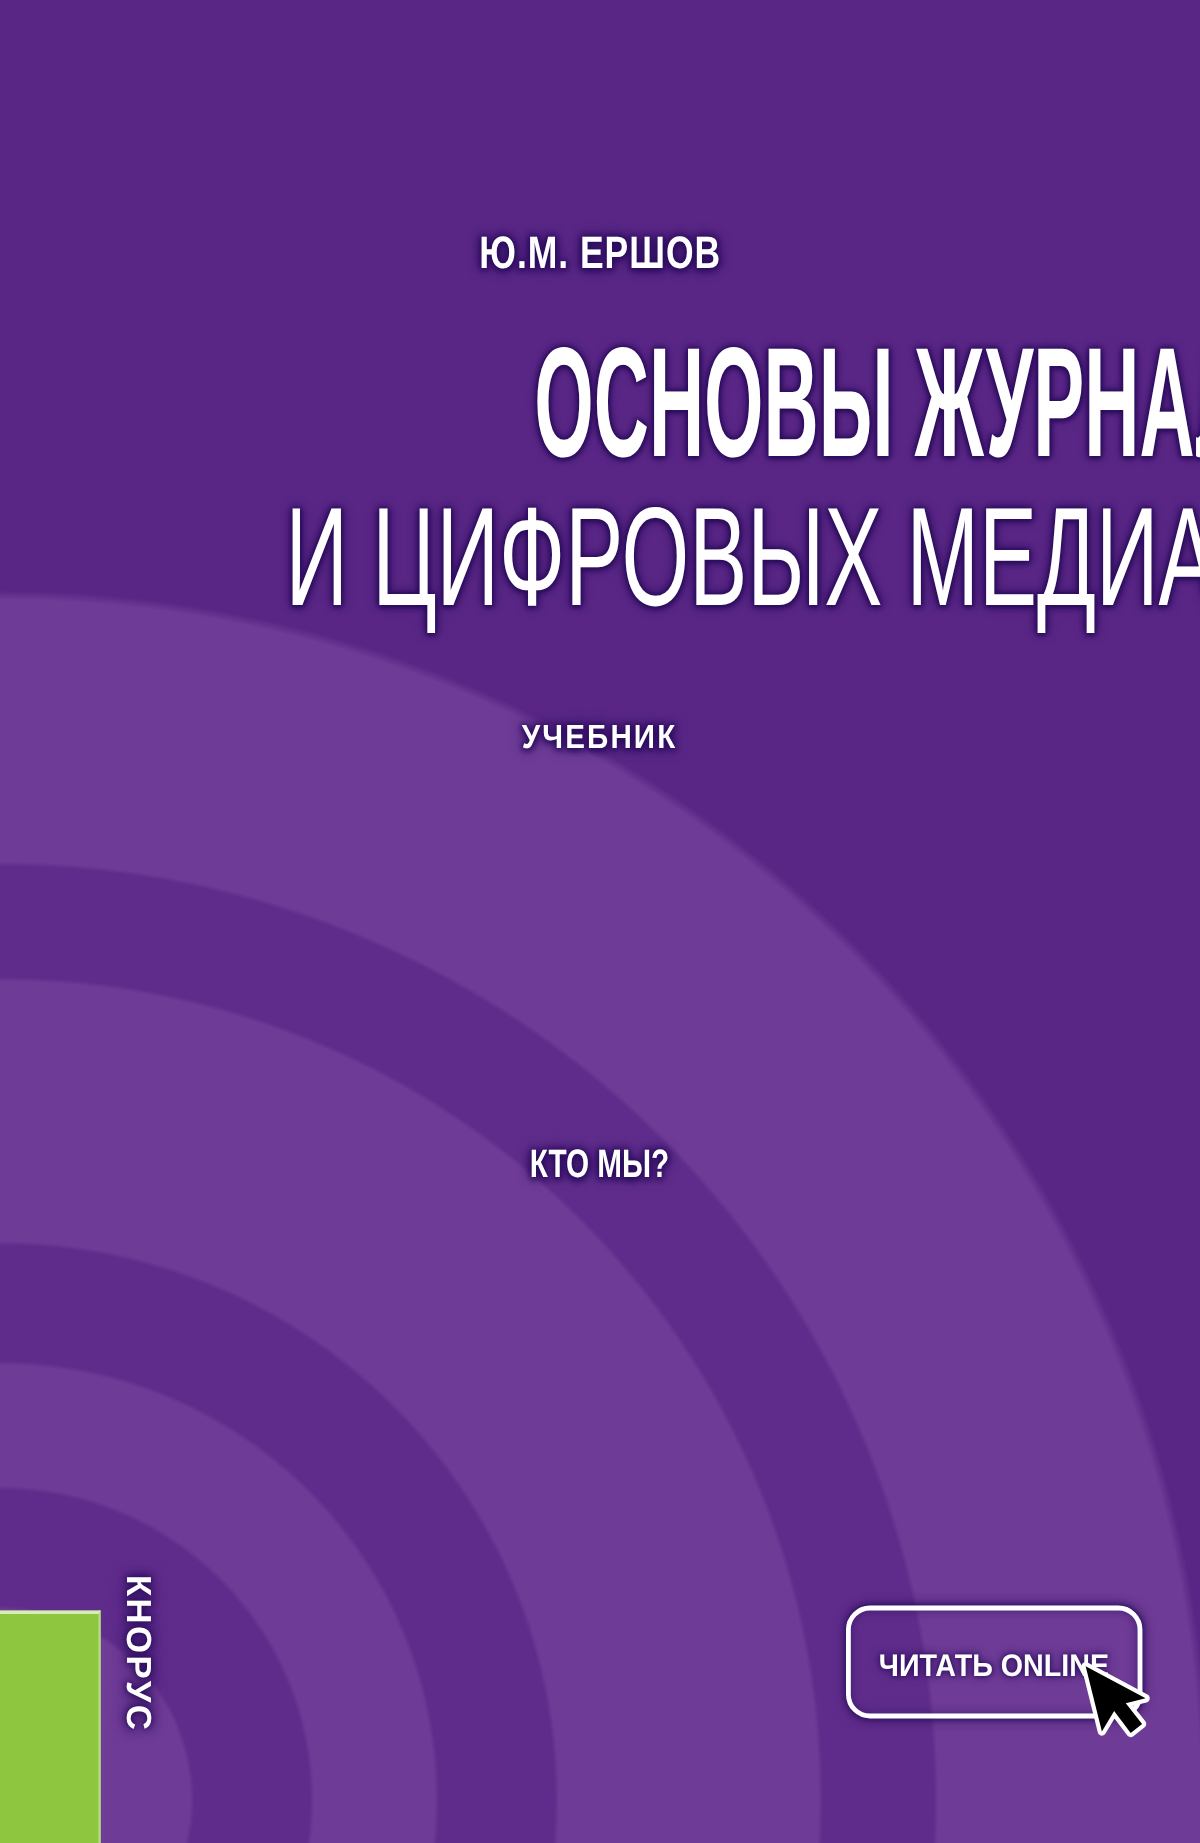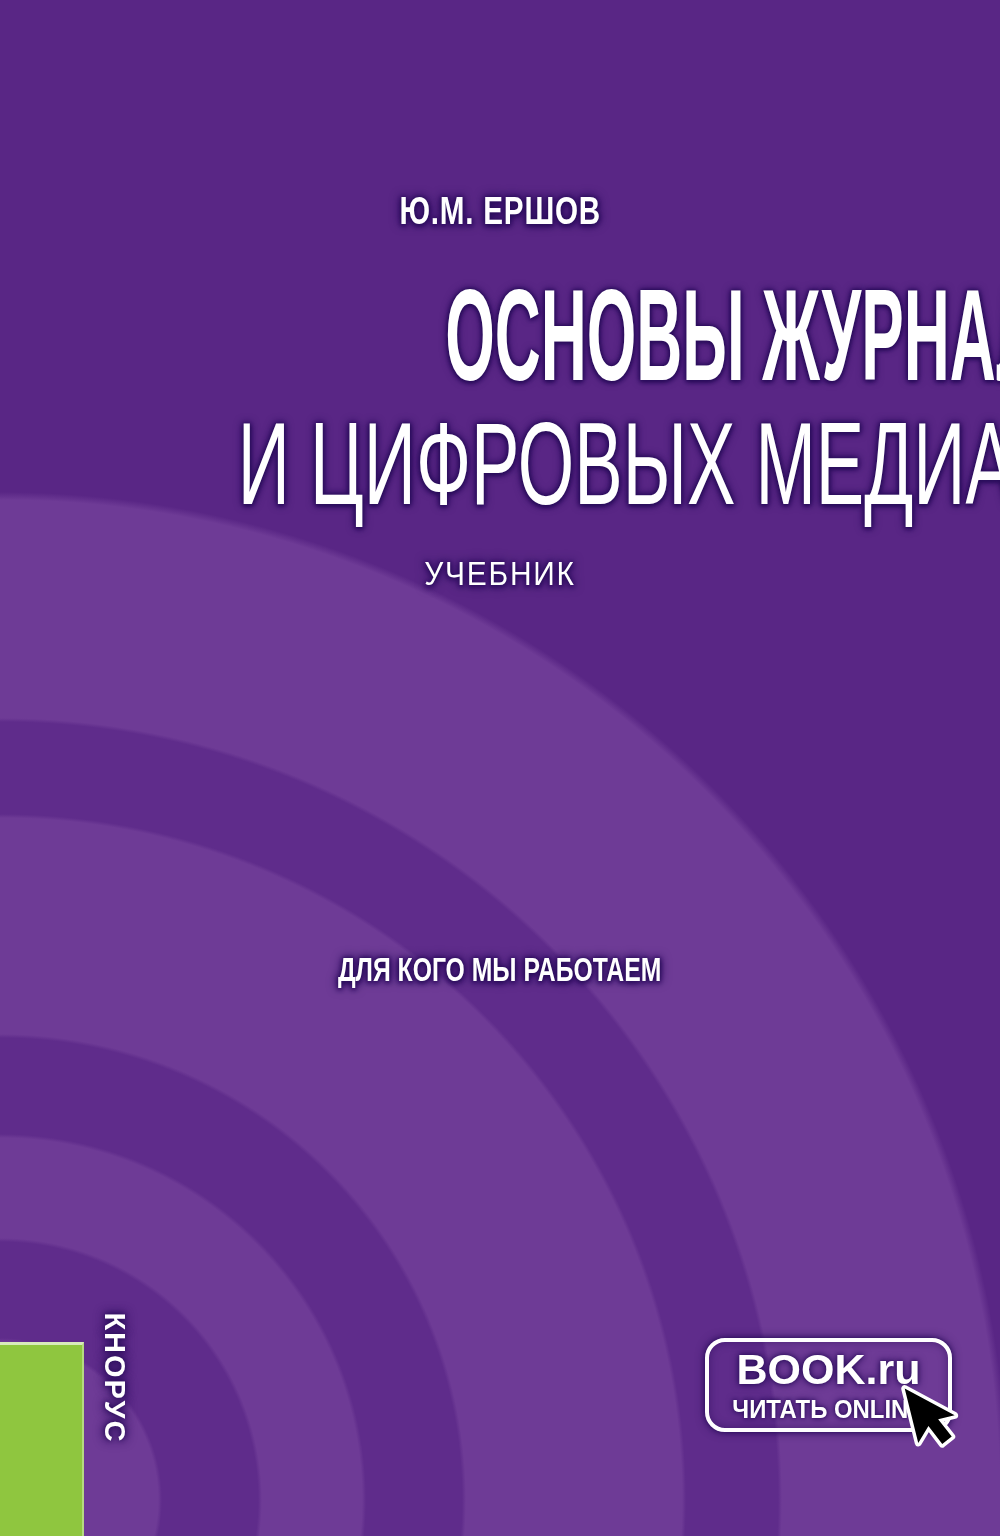--- a/index.html
+++ b/index.html
@@ -28,21 +28,21 @@
   .glow{
     text-shadow:0 0 4px #2B0E5C,0 0 8px #2B0E5C,0 0 12px #2B0E5C,0 2px 6px #2B0E5C;
   }
   .sq{display:inline-block;transform-origin:50% 50%;}
   .author{top:192px;font-size:38px;font-weight:700;}
   .author .sq{transform:scaleX(0.78);letter-spacing:1px;}
   .title1{top:270px;font-size:130px;font-weight:700;}
   .title1 .sq{transform:scaleX(0.49);}
   .title2{top:405px;font-size:117px;font-weight:400;}
   .title2 .sq{transform:scaleX(0.62);}
-  .uchebnik{top:556px;font-size:34px;font-weight:400;}
+  .uchebnik{top:600px;font-size:28px;font-weight:700;}
   .uchebnik .sq{transform:scaleX(0.88);letter-spacing:2px;}
   .questions{position:absolute;left:0;right:0;top:946px;text-align:center;color:#fff;}
   .qline{height:48px;line-height:48px;font-size:33px;font-weight:700;white-space:nowrap;}
   .qline .sq{transform:scaleX(0.75);}
   .green-block{
     position:absolute;left:0;top:1342px;width:84px;height:194px;
     background:#8FC63F;
     border-top:3px solid rgba(255,255,255,0.65);
     border-right:2px solid rgba(255,255,255,0.35);
     box-sizing:border-box;
@@ -93,29 +93,28 @@
 <div class="txt glow title2">
   <span class="sq">И ЦИФРОВЫХ МЕДИА</span>
 </div>
 
 <div class="txt glow uchebnik">
   <span class="sq">УЧЕБНИК</span>
 </div>
 
 <div class="questions glow">
   <div class="qline">
-    <span class="sq">ДЛЯ КОГО МЫ РАБОТАЕМ</span>
+    <span class="sq">КТО МЫ?</span>
   </div>
 </div>
 
 <div class="green-block"></div>
 
 <div class="knorus">КНОРУС</div>
 
 <div class="badge">
-  <div class="badge-title">BOOK.ru</div>
   <div class="badge-sub">ЧИТАТЬ ONLINE</div>
 </div>
 
 <svg class="cursor" viewBox="0 0 78 78">
   <path d="M16 6 L16 62 L30 48 L39 69 L50 64 L41 44 L58 44 Z" fill="#000000" stroke="#ffffff" stroke-width="7" stroke-linejoin="round"></path>
   <path d="M16 6 L16 62 L30 48 L39 69 L50 64 L41 44 L58 44 Z" fill="#000000"></path>
 </svg>
 
 </body></html>

